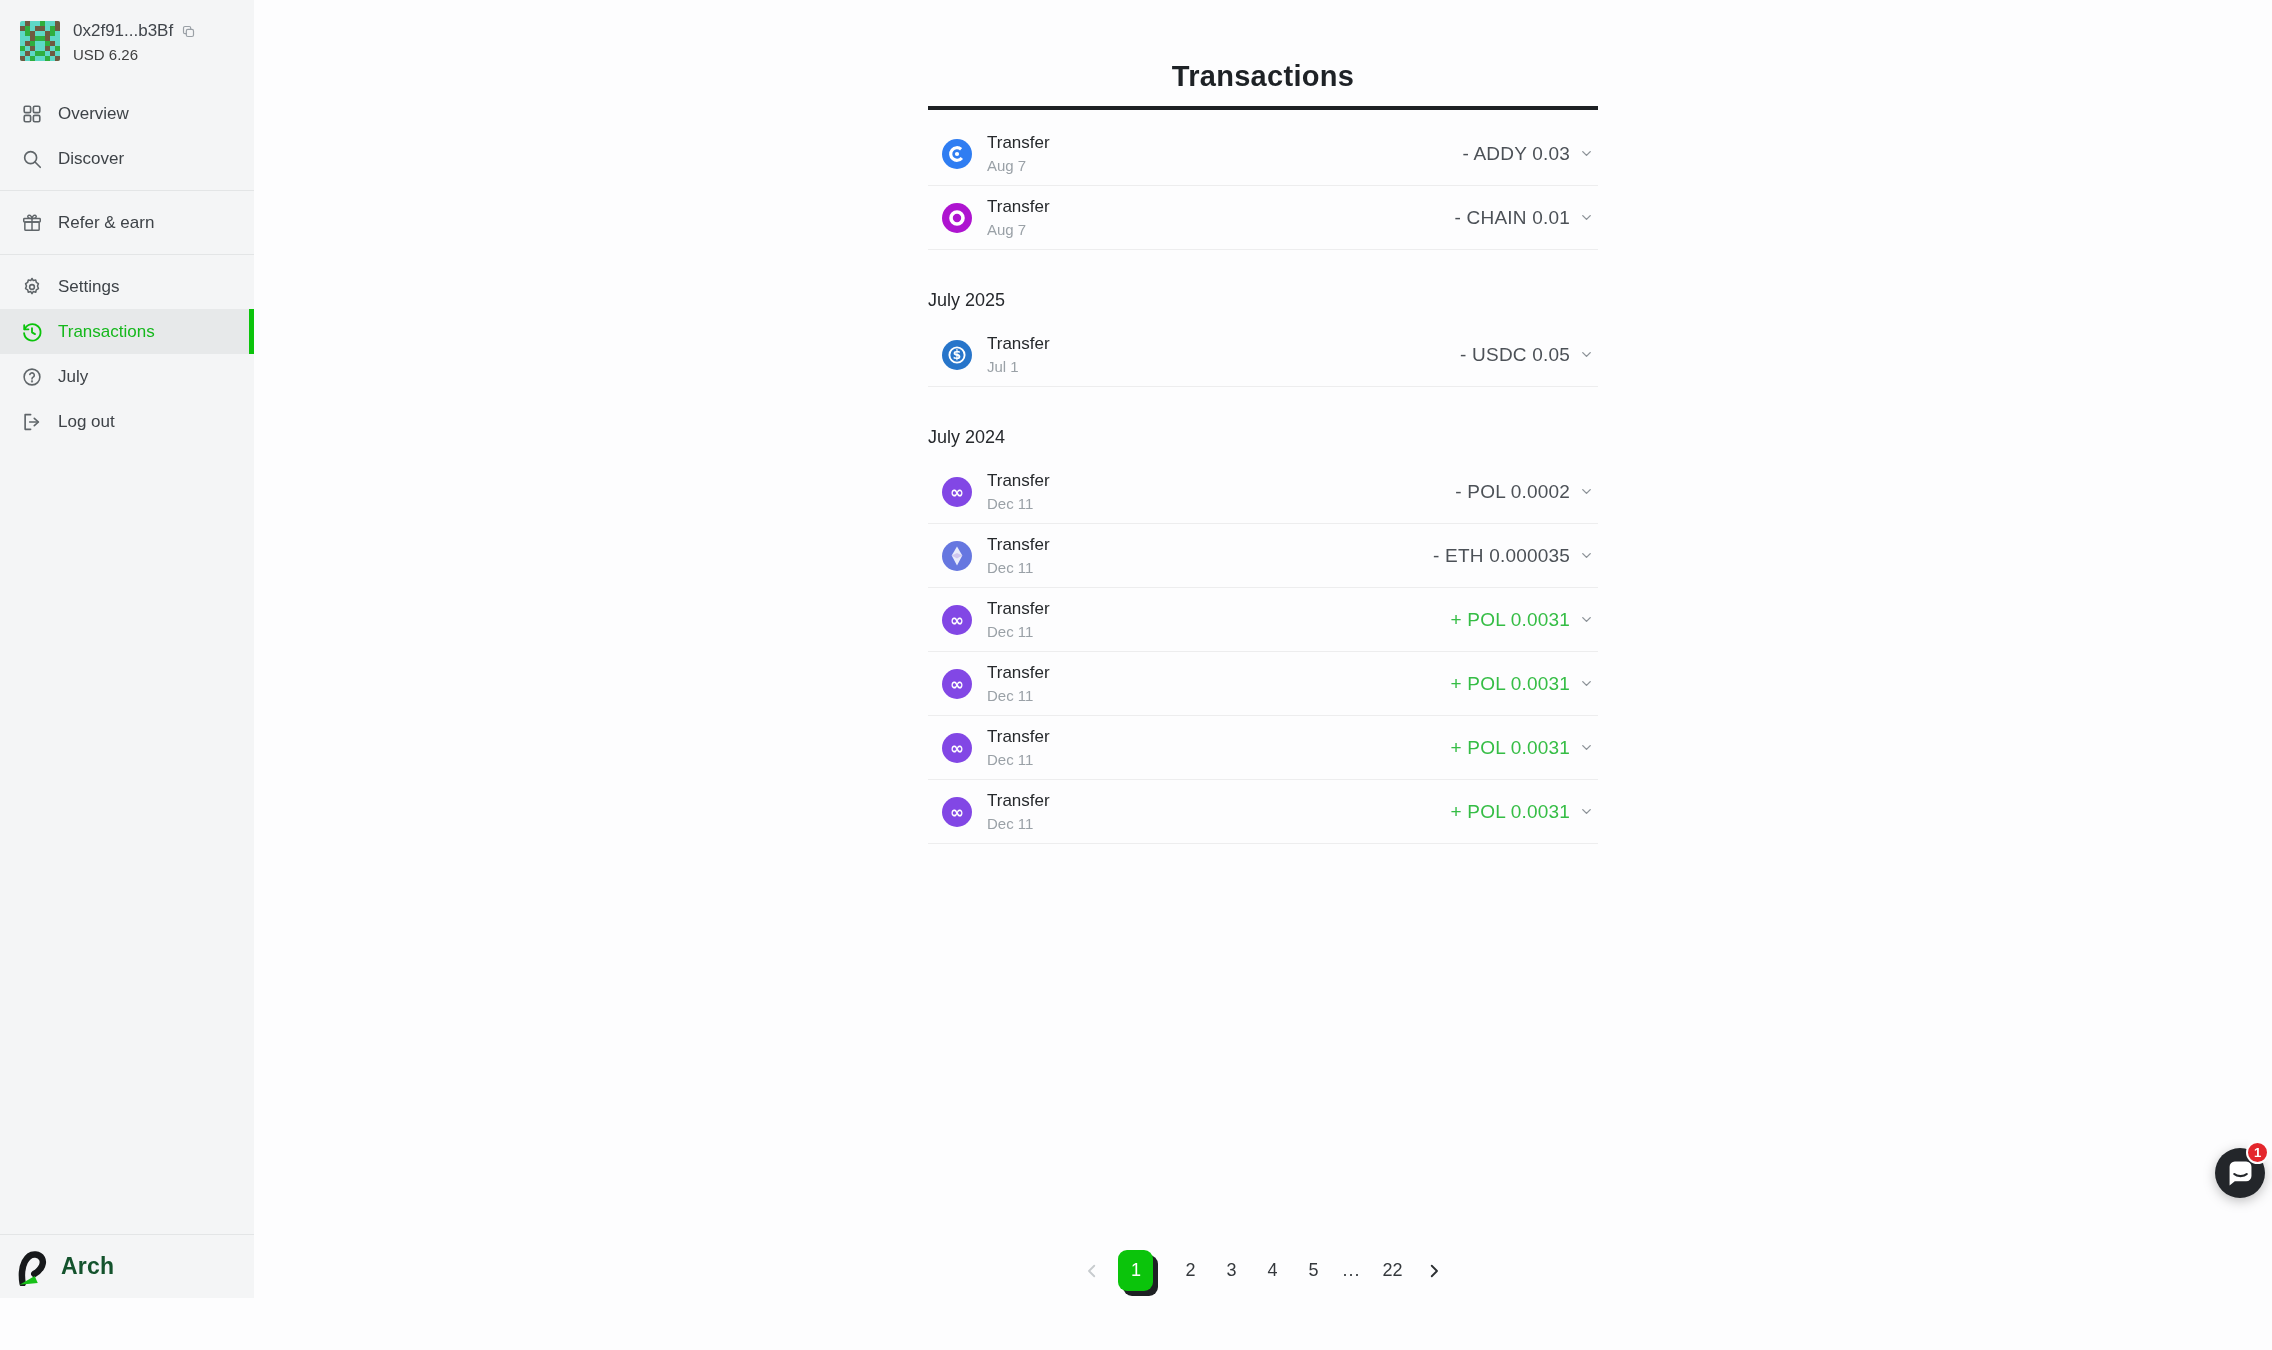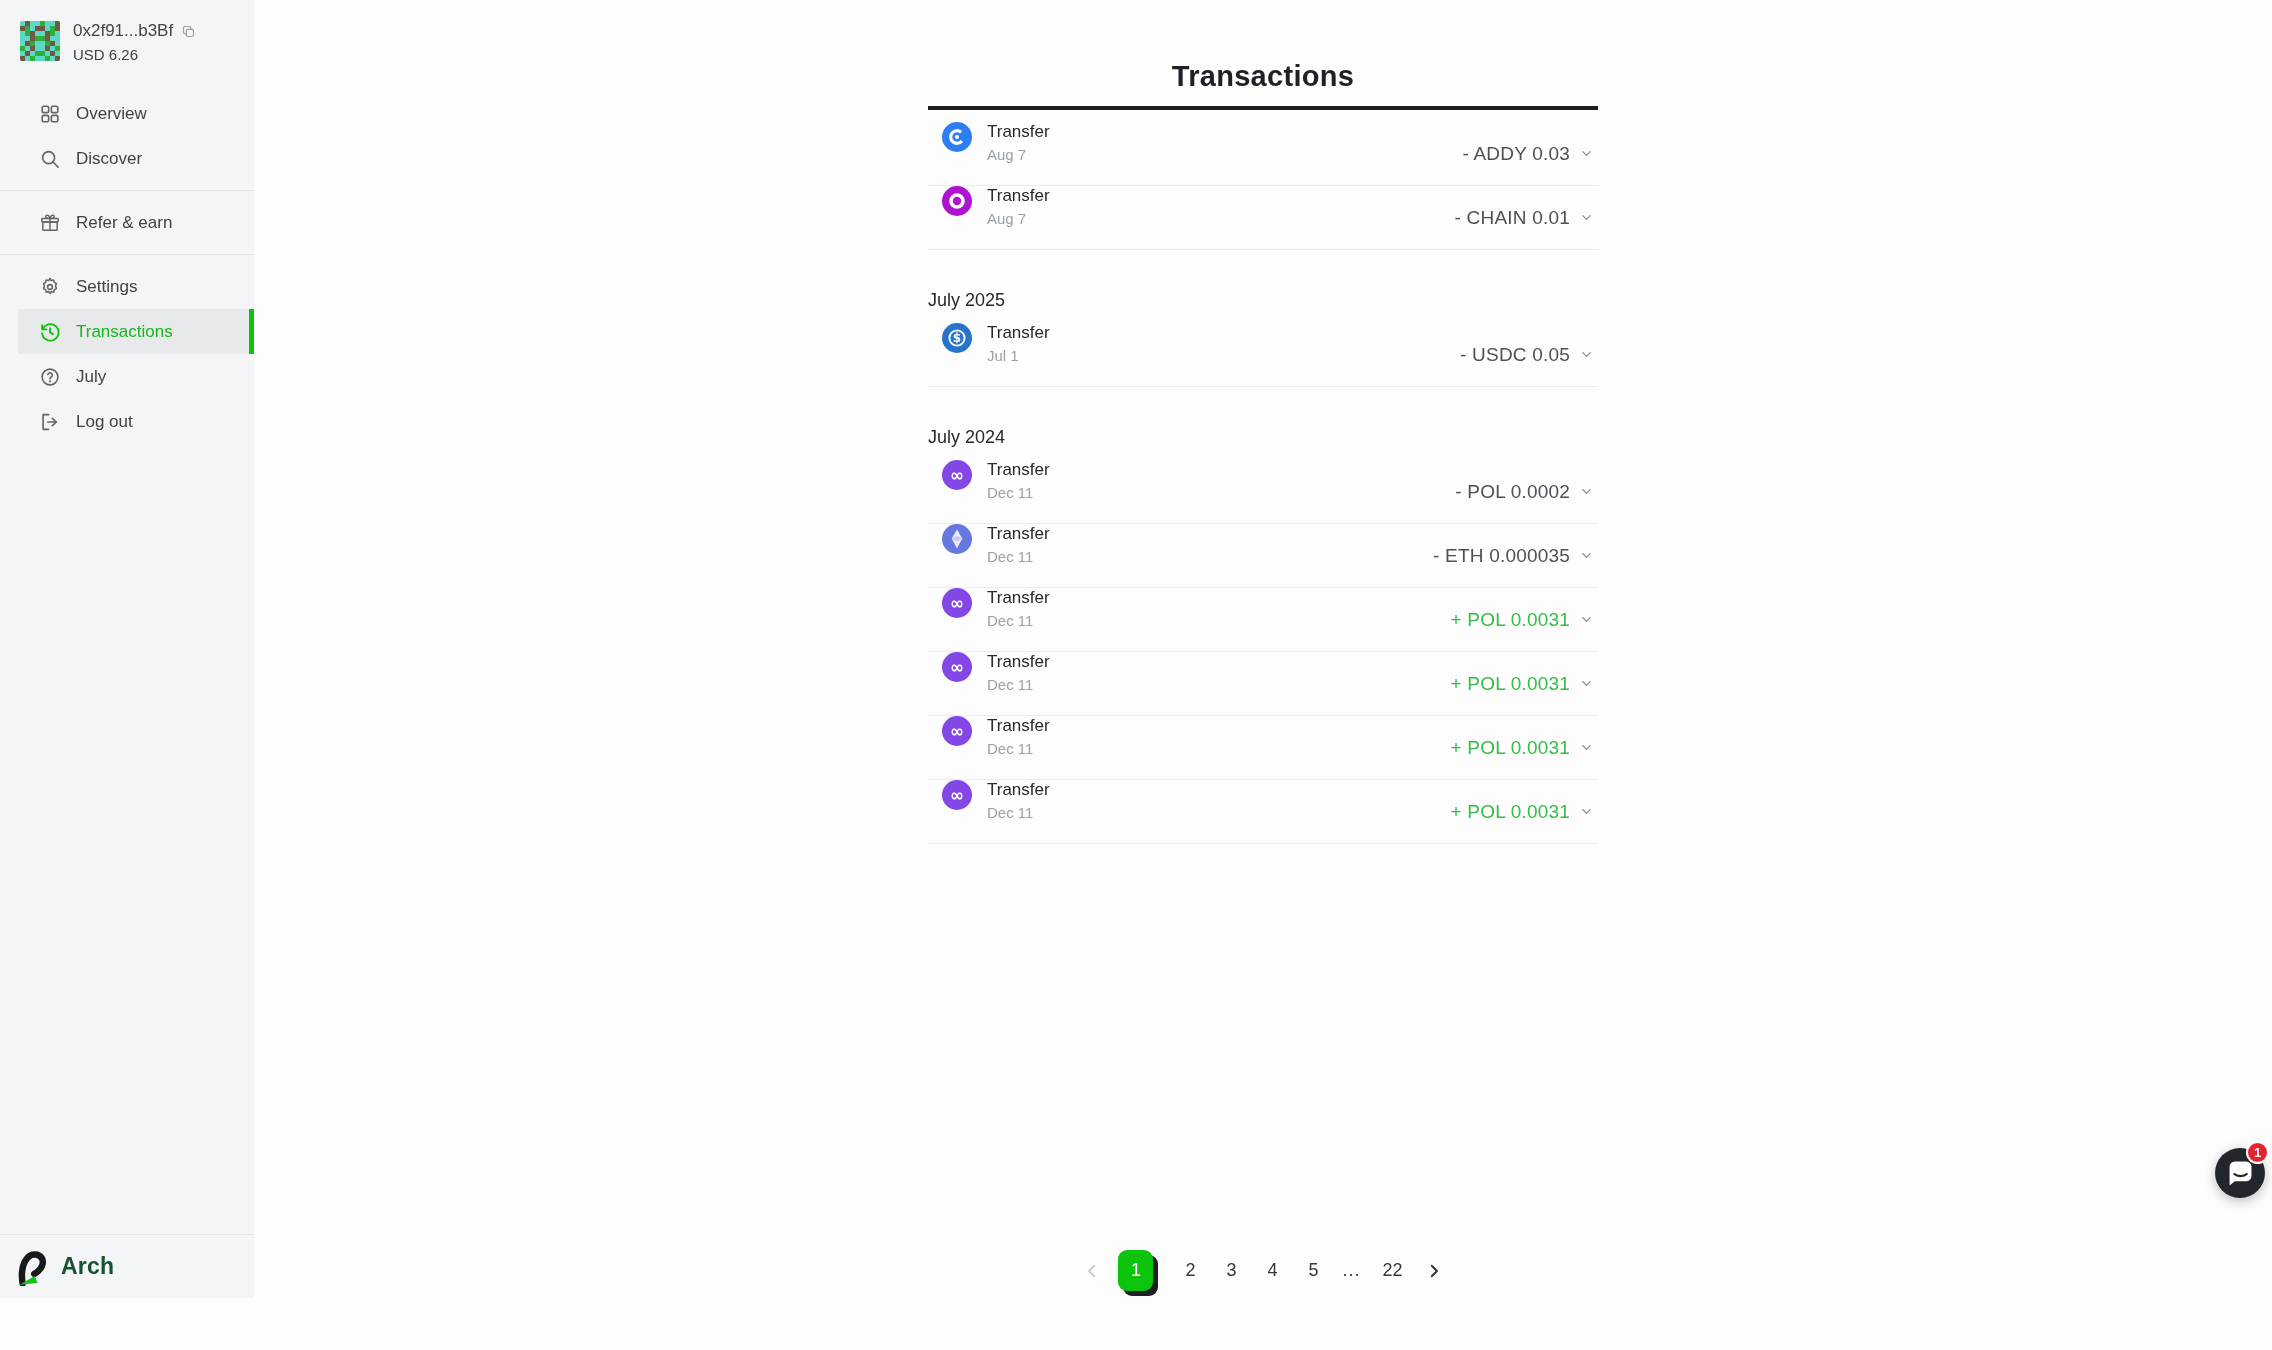--- a/index.html
+++ b/index.html
@@ -12,41 +12,41 @@
     background:#f4f5f6; display:flex; flex-direction:column; }
   .account { display:flex; gap:13px; padding:21px 16px 0 20px; align-items:flex-start; cursor:pointer; }
   .avatar { width:40px; height:40px; flex:0 0 40px; border-radius:2px; overflow:hidden; }
   .avatar svg { display:block; width:40px; height:40px; }
   .addr-row { display:flex; align-items:center; gap:8px; font-size:17px; color:#40454b; }
   .copy-btn { display:inline-flex; cursor:pointer; }
   .copy-btn svg { width:15px; height:15px; color:#9aa0a6; }
   .balance { font-size:15px; color:#404040; margin-top:5px; }
   nav { margin-top:28px; }
   .nav-item { position:relative; display:flex; align-items:center; gap:15px; height:45px;
-    padding-left:21px; font-size:17px; color:#3e4348; cursor:pointer;margin-left:18px; }
+    padding-left:21px; font-size:17px; color:#3e4348; cursor:pointer; }
   .nav-item .nav-icon { display:inline-flex; }
   .nav-item svg { width:22px; height:22px; color:#5f6569; }
   .nav-item.active { background:#e7e9ea; color:var(--accent-text); }
   .nav-item.active svg { color:var(--accent); }
   .nav-item.active::after { content:""; position:absolute; right:0; top:0; width:5px; height:100%;
     background:var(--accent); }
   .nav-divider { height:1px; background:#e3e5e6; margin:9px 0; }
   .sidebar-footer { margin-top:auto; border-top:1px solid #e3e5e6; height:64px;
     display:flex; align-items:center; gap:9px; padding-left:14px; }
   .brand-logo svg { width:38px; height:38px; display:block; }
   .brand-name { font-size:23px; font-weight:bold; color:#14532d; letter-spacing:.2px; }
 
   
   main { position:absolute; left:254px; top:0; right:0; height:100%; }
   .content { width:670px; margin:0 auto; }
   .page-title { margin-top:60px; text-align:center; font-size:29px; font-weight:600;
     color:#1e2226; padding-bottom:13px; border-bottom:4px solid #1d2023; letter-spacing:.3px; }
   .month-label { margin-top:40px; font-size:18px; font-weight:400; color:#26292d; }
   .rows { margin-top:12px; }
-  .tx-row { display:flex; height:64px; border-bottom:1px solid #ededee;
+  .tx-row { display:flex; align-items:center; height:64px; border-bottom:1px solid #ededee;
     padding:0 4px 0 14px; cursor:pointer; }
   .tx-icon { width:30px; height:30px; margin-right:15px; flex:0 0 30px; }
   .tx-icon svg { display:block; width:30px; height:30px; }
   .tx-main { display:flex; flex-direction:column; gap:4px; }
   .tx-type { font-size:17px; color:#26292c; }
   .tx-date { font-size:15px; color:#9aa1a7; }
   .tx-right { margin-left:auto; display:flex; align-items:center; gap:9px; }
   .tx-amount { font-size:19px; color:#4c5157; letter-spacing:.2px; }
   .tx-amount.in { color:var(--positive); }
   .tx-chevron { display:inline-flex; cursor:pointer; }

